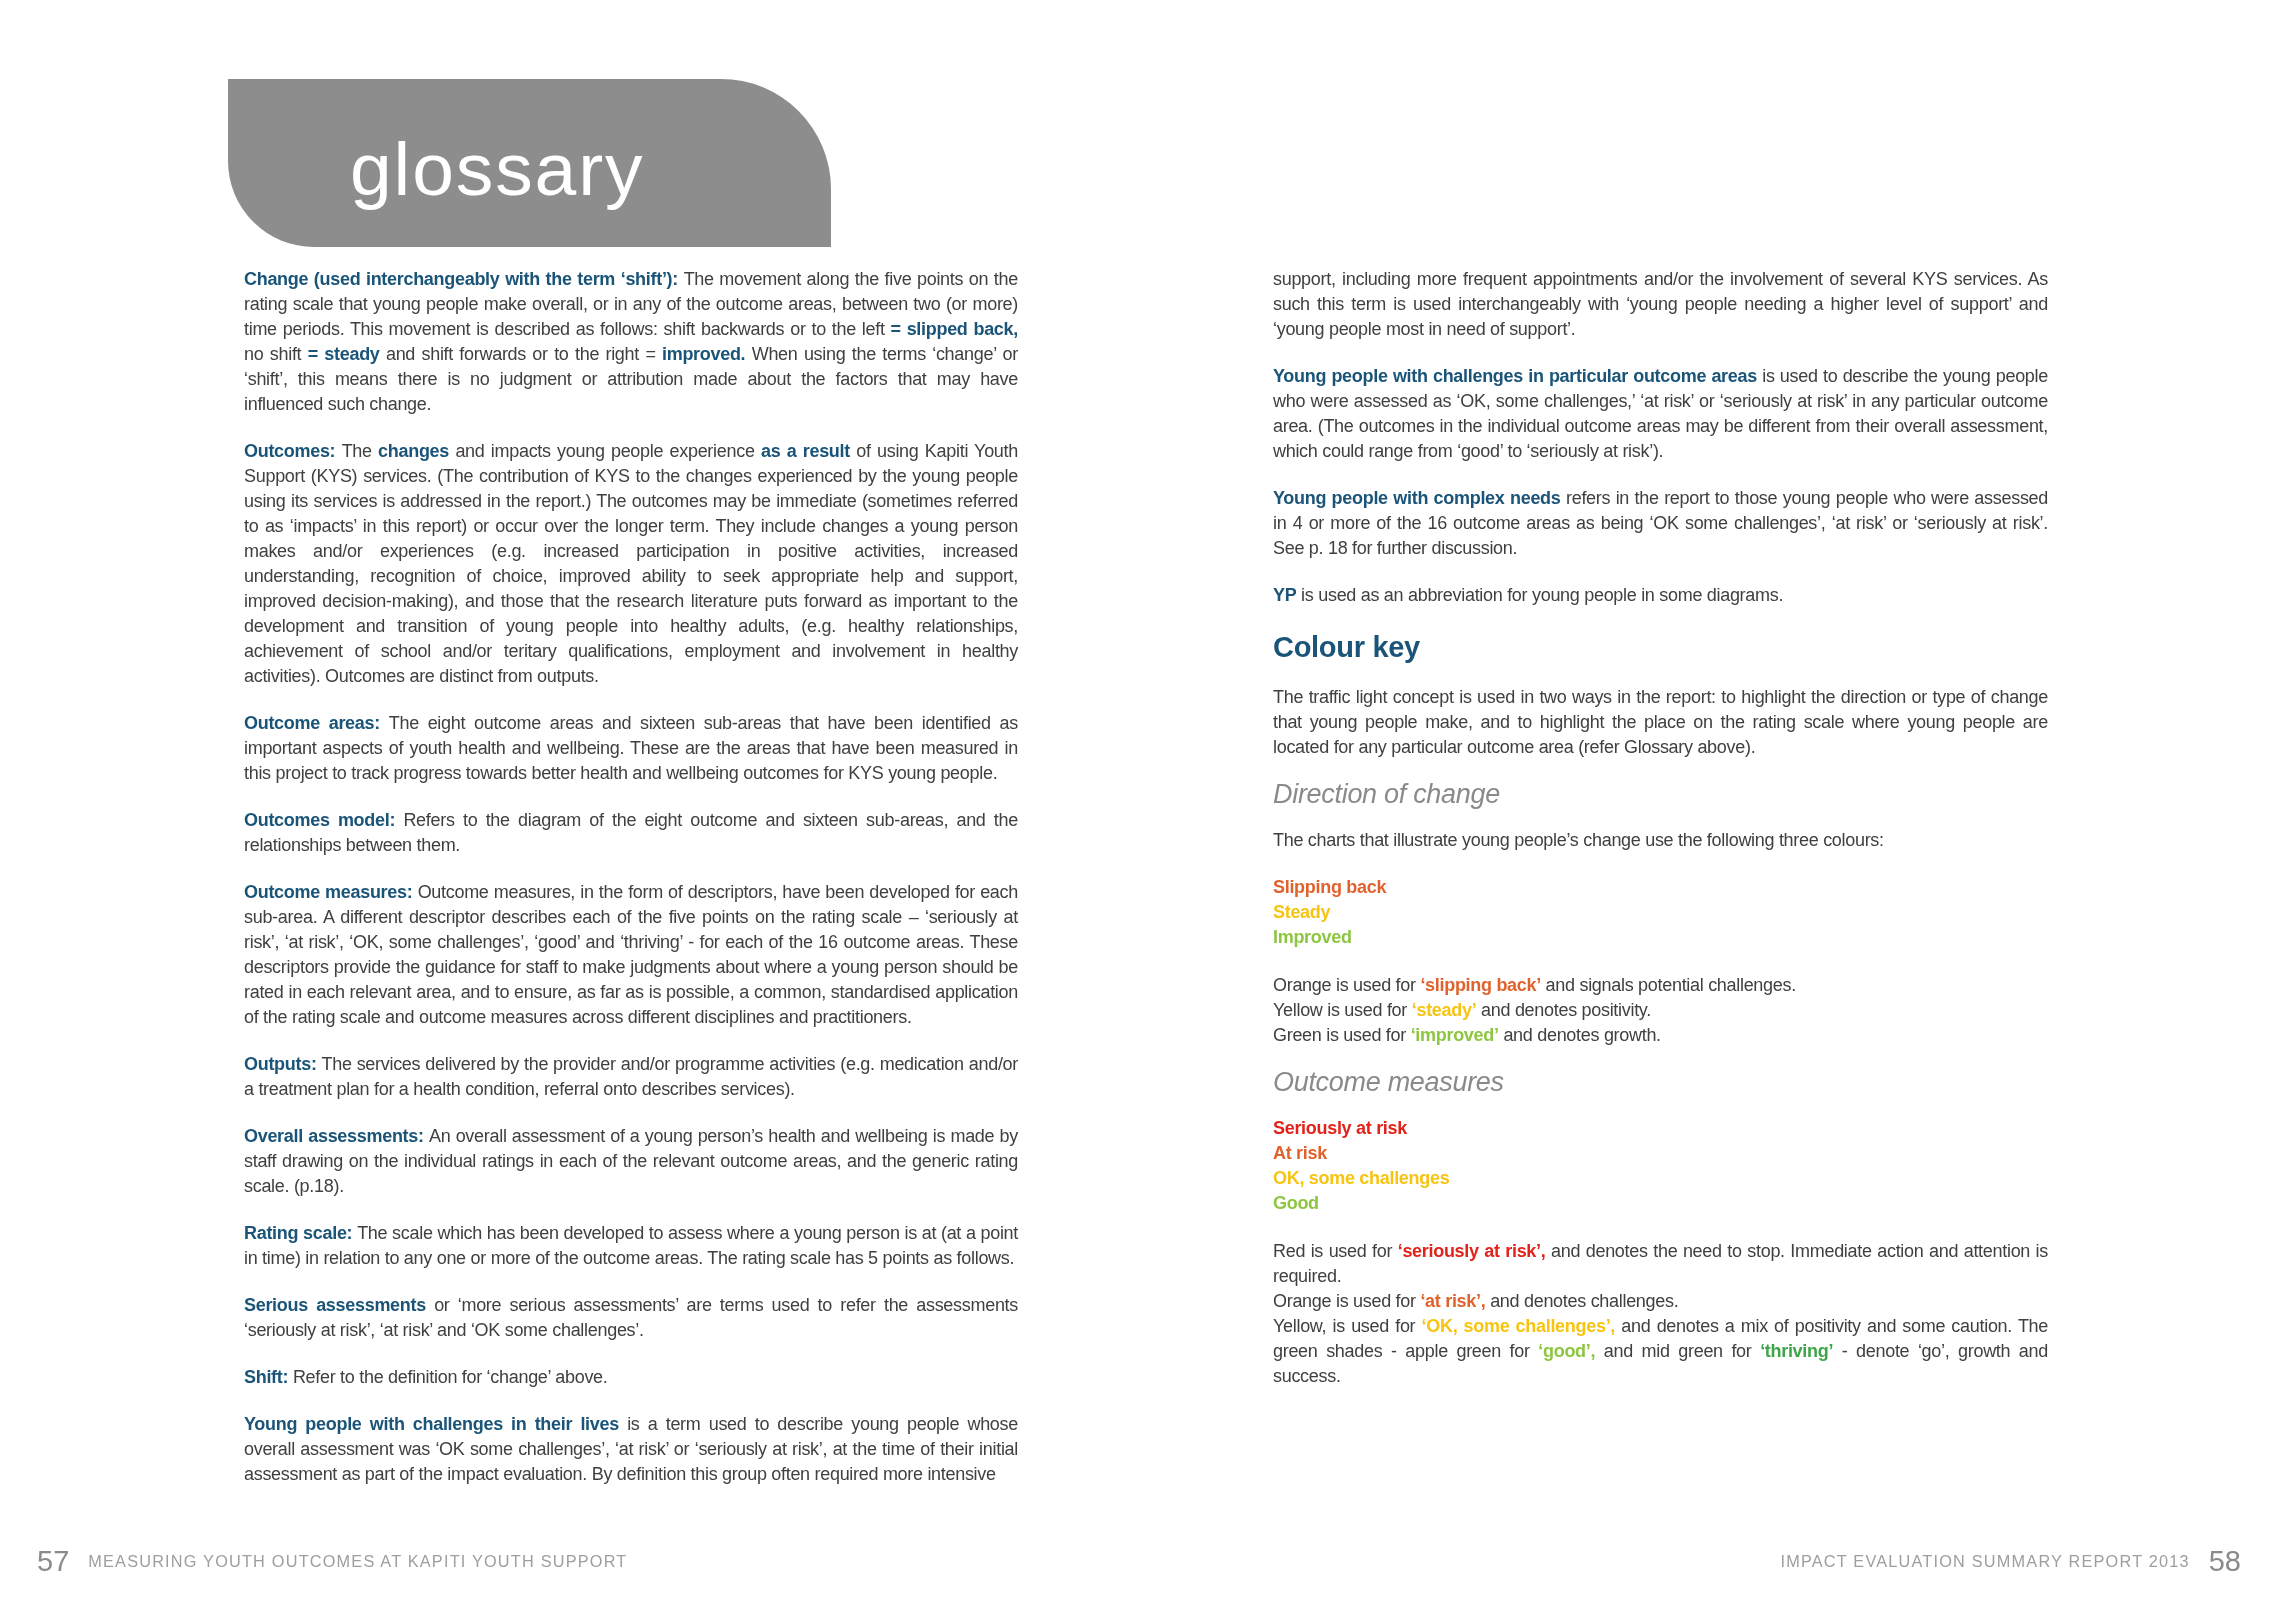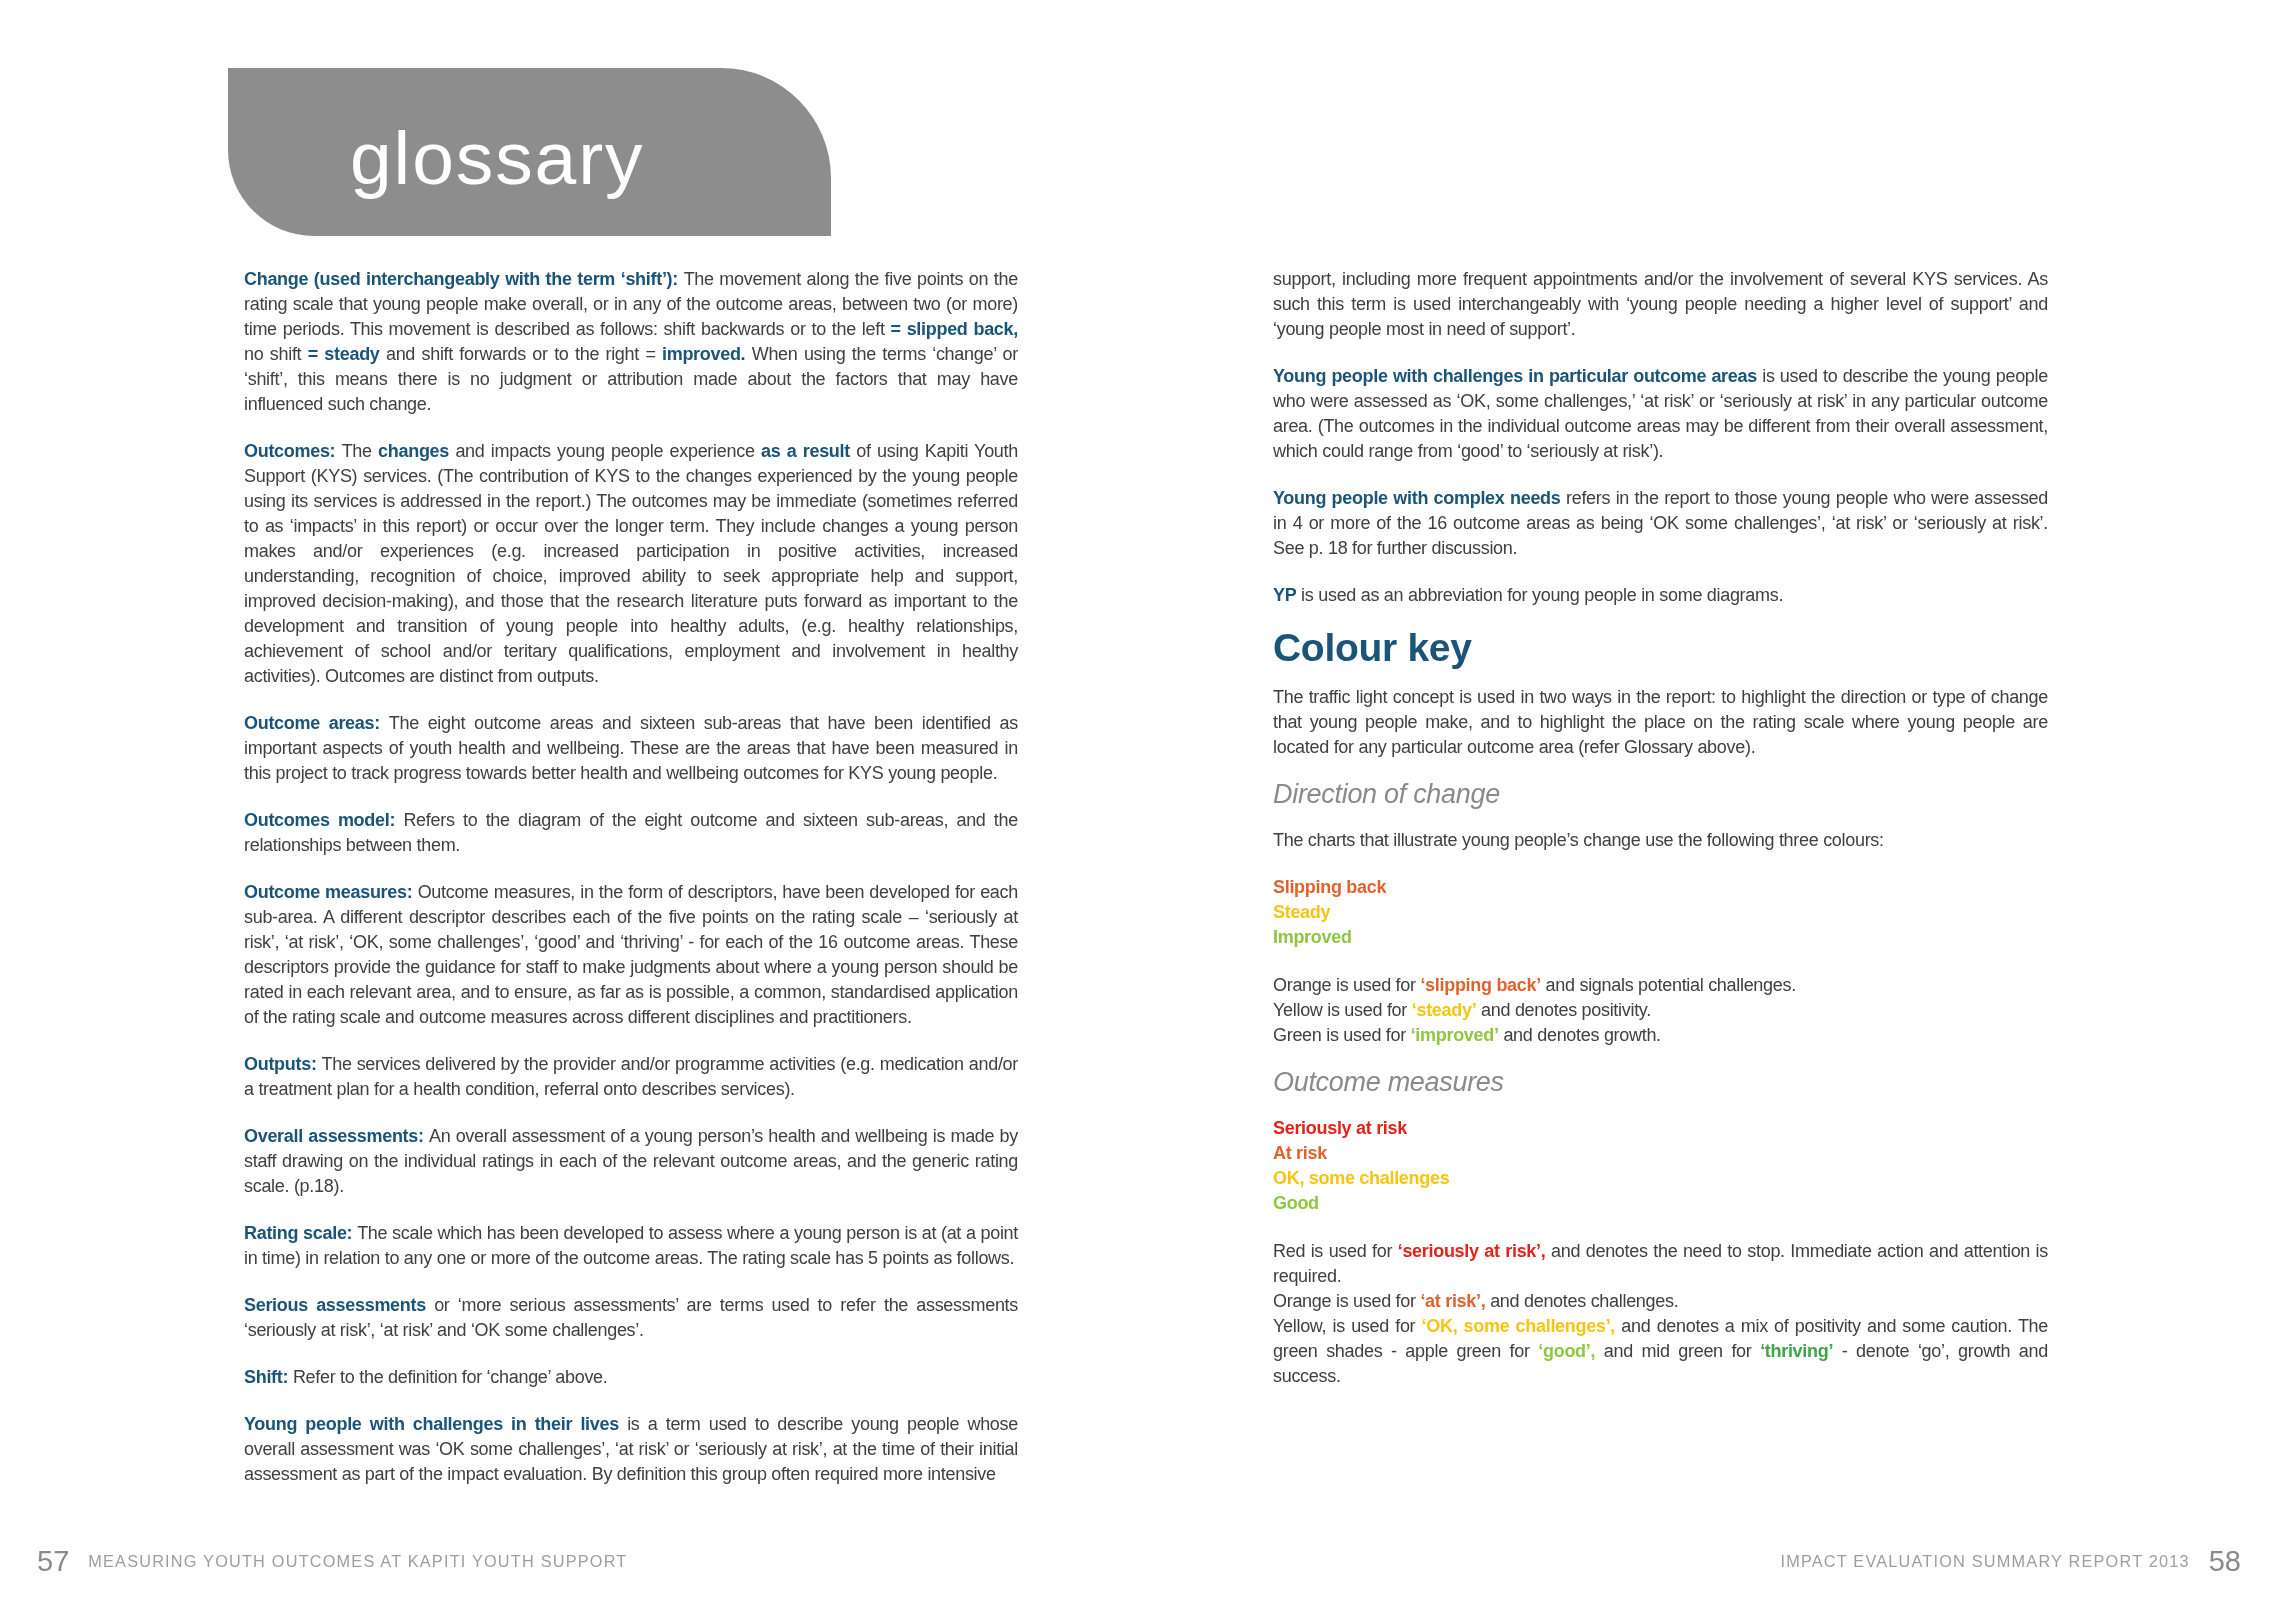--- a/index.html
+++ b/index.html
@@ -6,21 +6,21 @@
     --blue:#1a5478; --body:#404040; --banner:#8d8d8d; --footer:#9b9b9b;
     --orange:#e0622d; --yellow:#f7c411; --applegreen:#8dc63f; --midgreen:#3ea648; --red:#e2231a;
   }
   *{margin:0;padding:0;box-sizing:border-box;}
   html,body{background:#ffffff;}
   body{font-family:"Liberation Sans","DejaVu Sans",sans-serif;color:var(--body);}
   .spread{position:relative;width:2287px;height:1618px;background:#ffffff;overflow:hidden;}
 
   
   .banner{
-    position:absolute;left:228px;top:68px;width:603px;height:168px;
+    position:absolute;left:228px;top:79px;width:603px;height:168px;
     background:var(--banner);
     border-radius:0 110px 0 86px;
     display:flex;align-items:center;
   }
   .banner-title{
     color:#ffffff;font-size:75px;font-weight:200;letter-spacing:1.9px;
     padding-left:122px;padding-top:13.4px;line-height:1;
   }
 
   
@@ -36,21 +36,21 @@
 
   .r-t{color:var(--body);}
   .r-b{color:var(--blue);font-weight:700;}
   .r-o{color:var(--orange);font-weight:700;}
   .r-y{color:var(--yellow);font-weight:700;}
   .r-g{color:var(--applegreen);font-weight:700;}
   .r-m{color:var(--midgreen);font-weight:700;}
   .r-r{color:var(--red);font-weight:700;}
 
   .colour-key-heading{
-    color:var(--blue);font-size:39px;font-weight:700;letter-spacing:-0.3px;
+    color:var(--blue);font-size:29px;font-weight:700;letter-spacing:-0.3px;
     margin:27px 0 25px 0;text-align:left;
   }
   .subheading{
     color:#8a8a8a;font-size:27px;font-weight:400;font-style:italic;letter-spacing:-0.3px;
     margin:1.9px 0 21px 0;text-align:left;
   }
 
   
   .footer{position:absolute;top:1545px;display:flex;align-items:center;color:var(--footer);}
   .footer-left{left:37px;}

